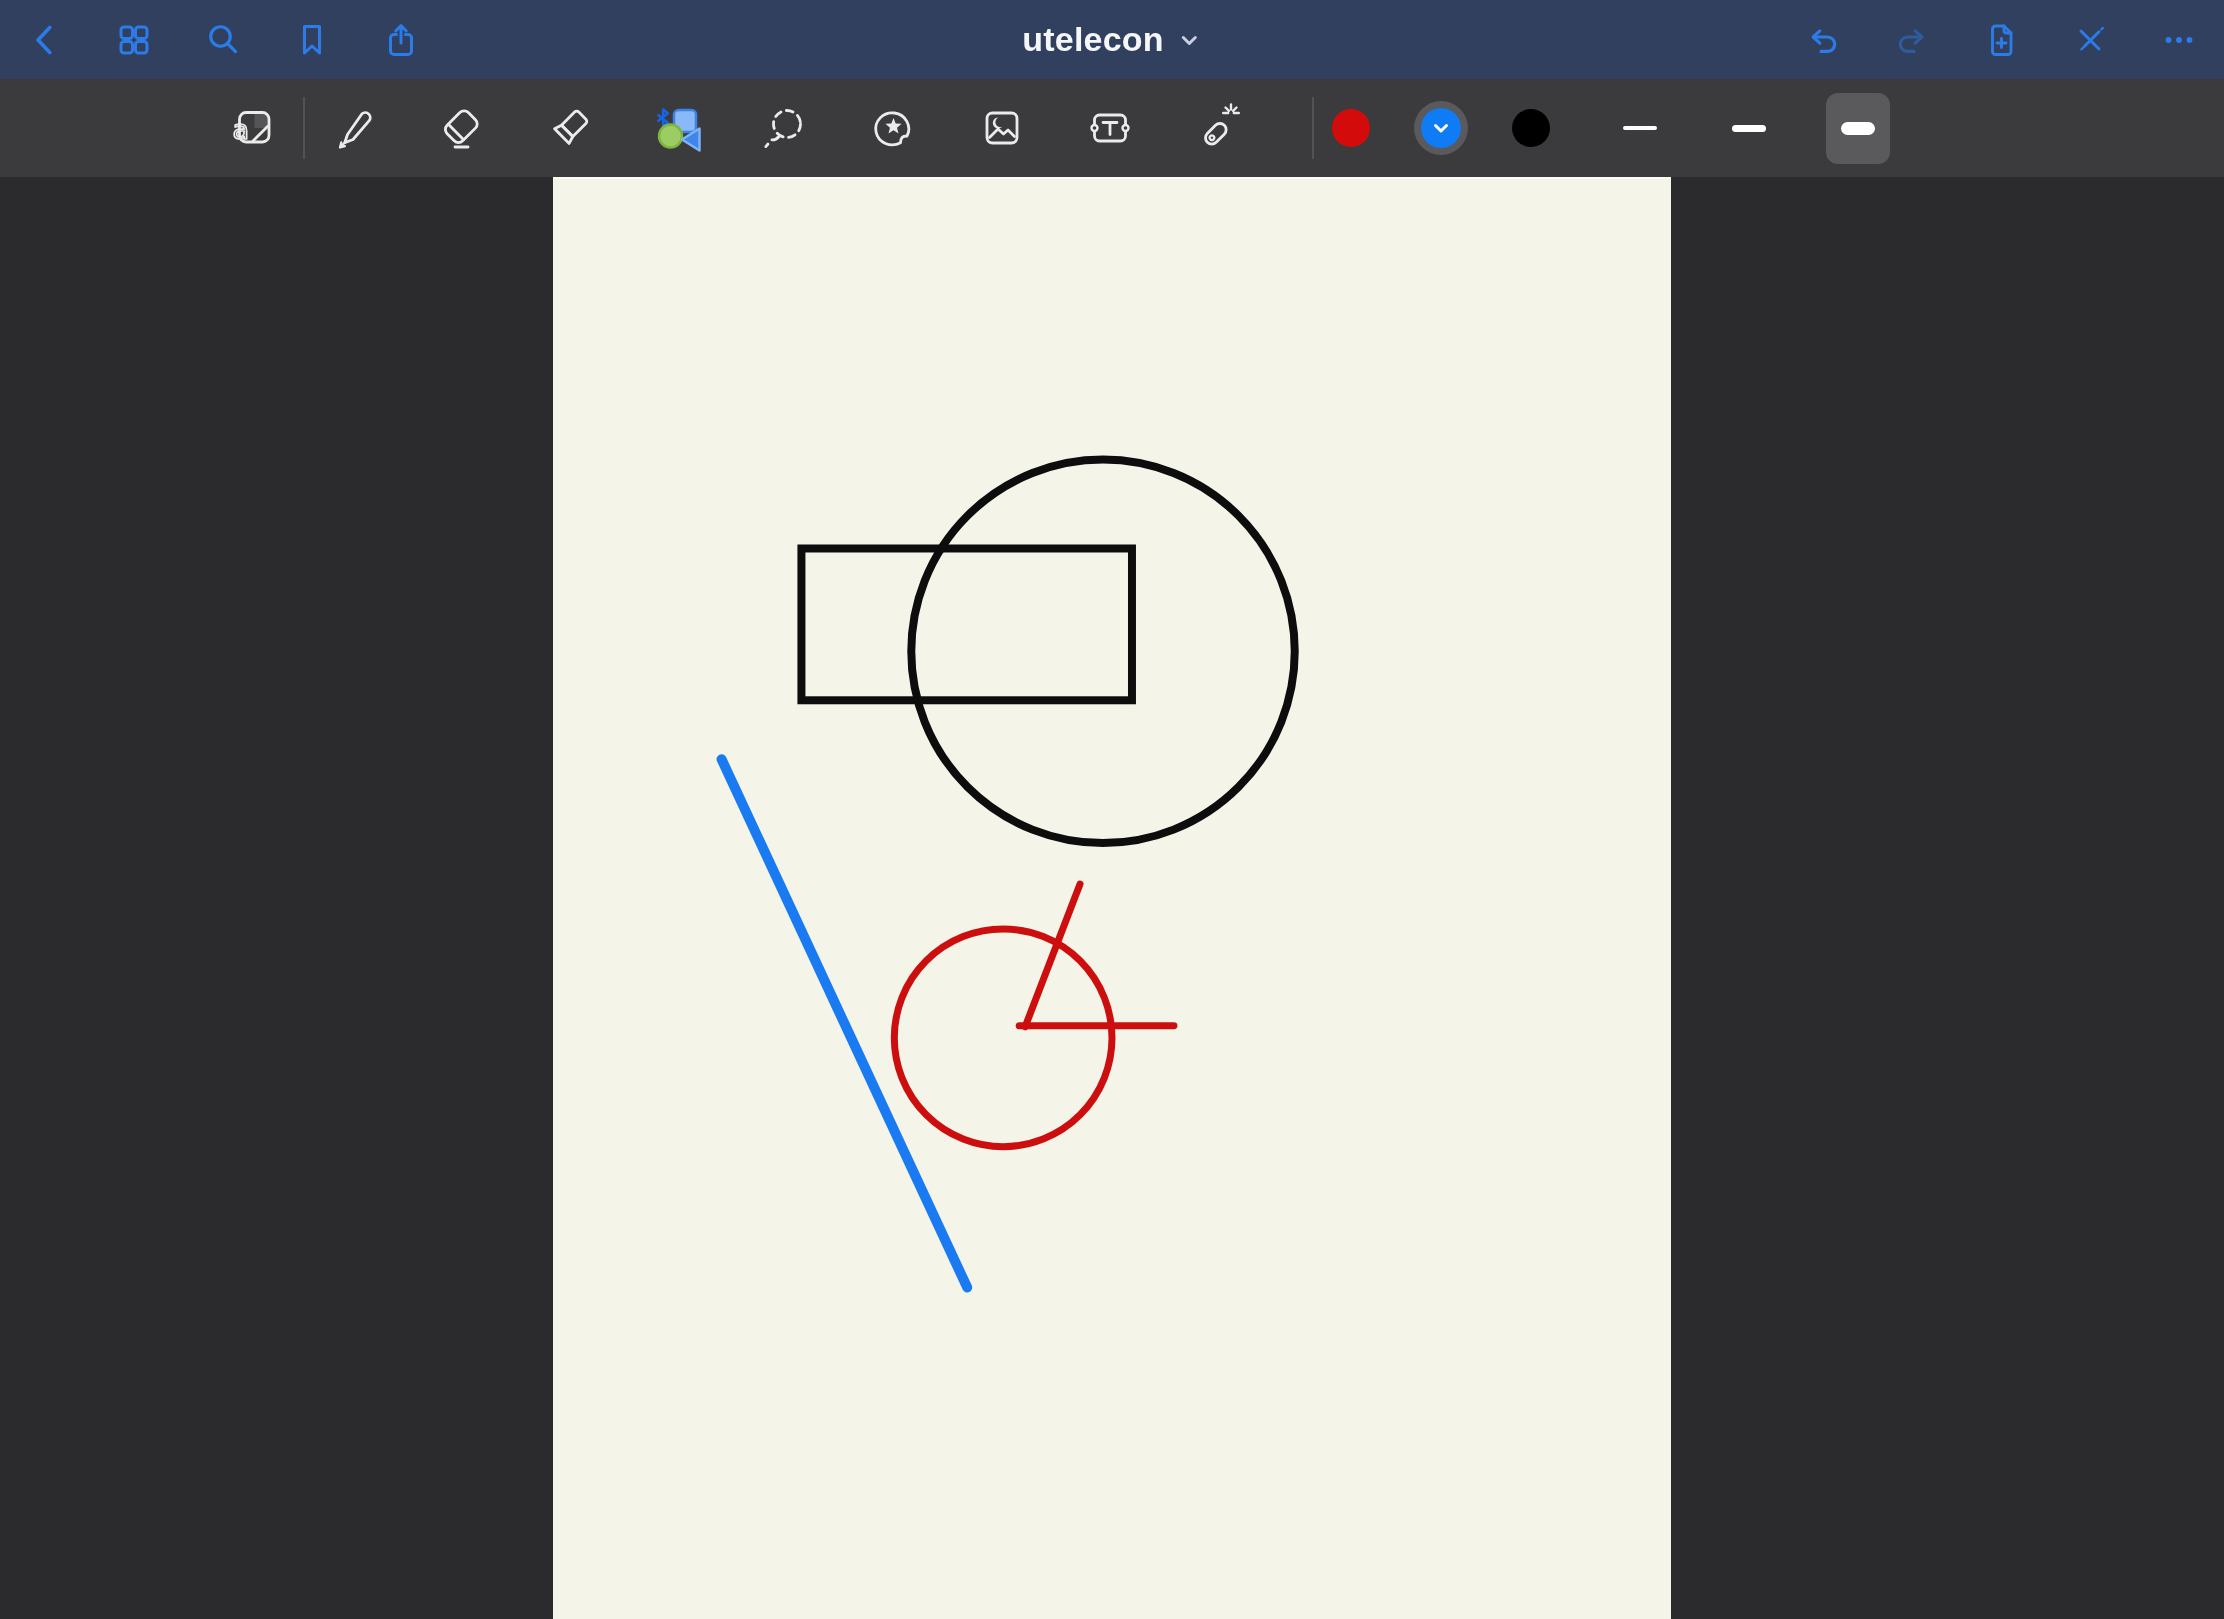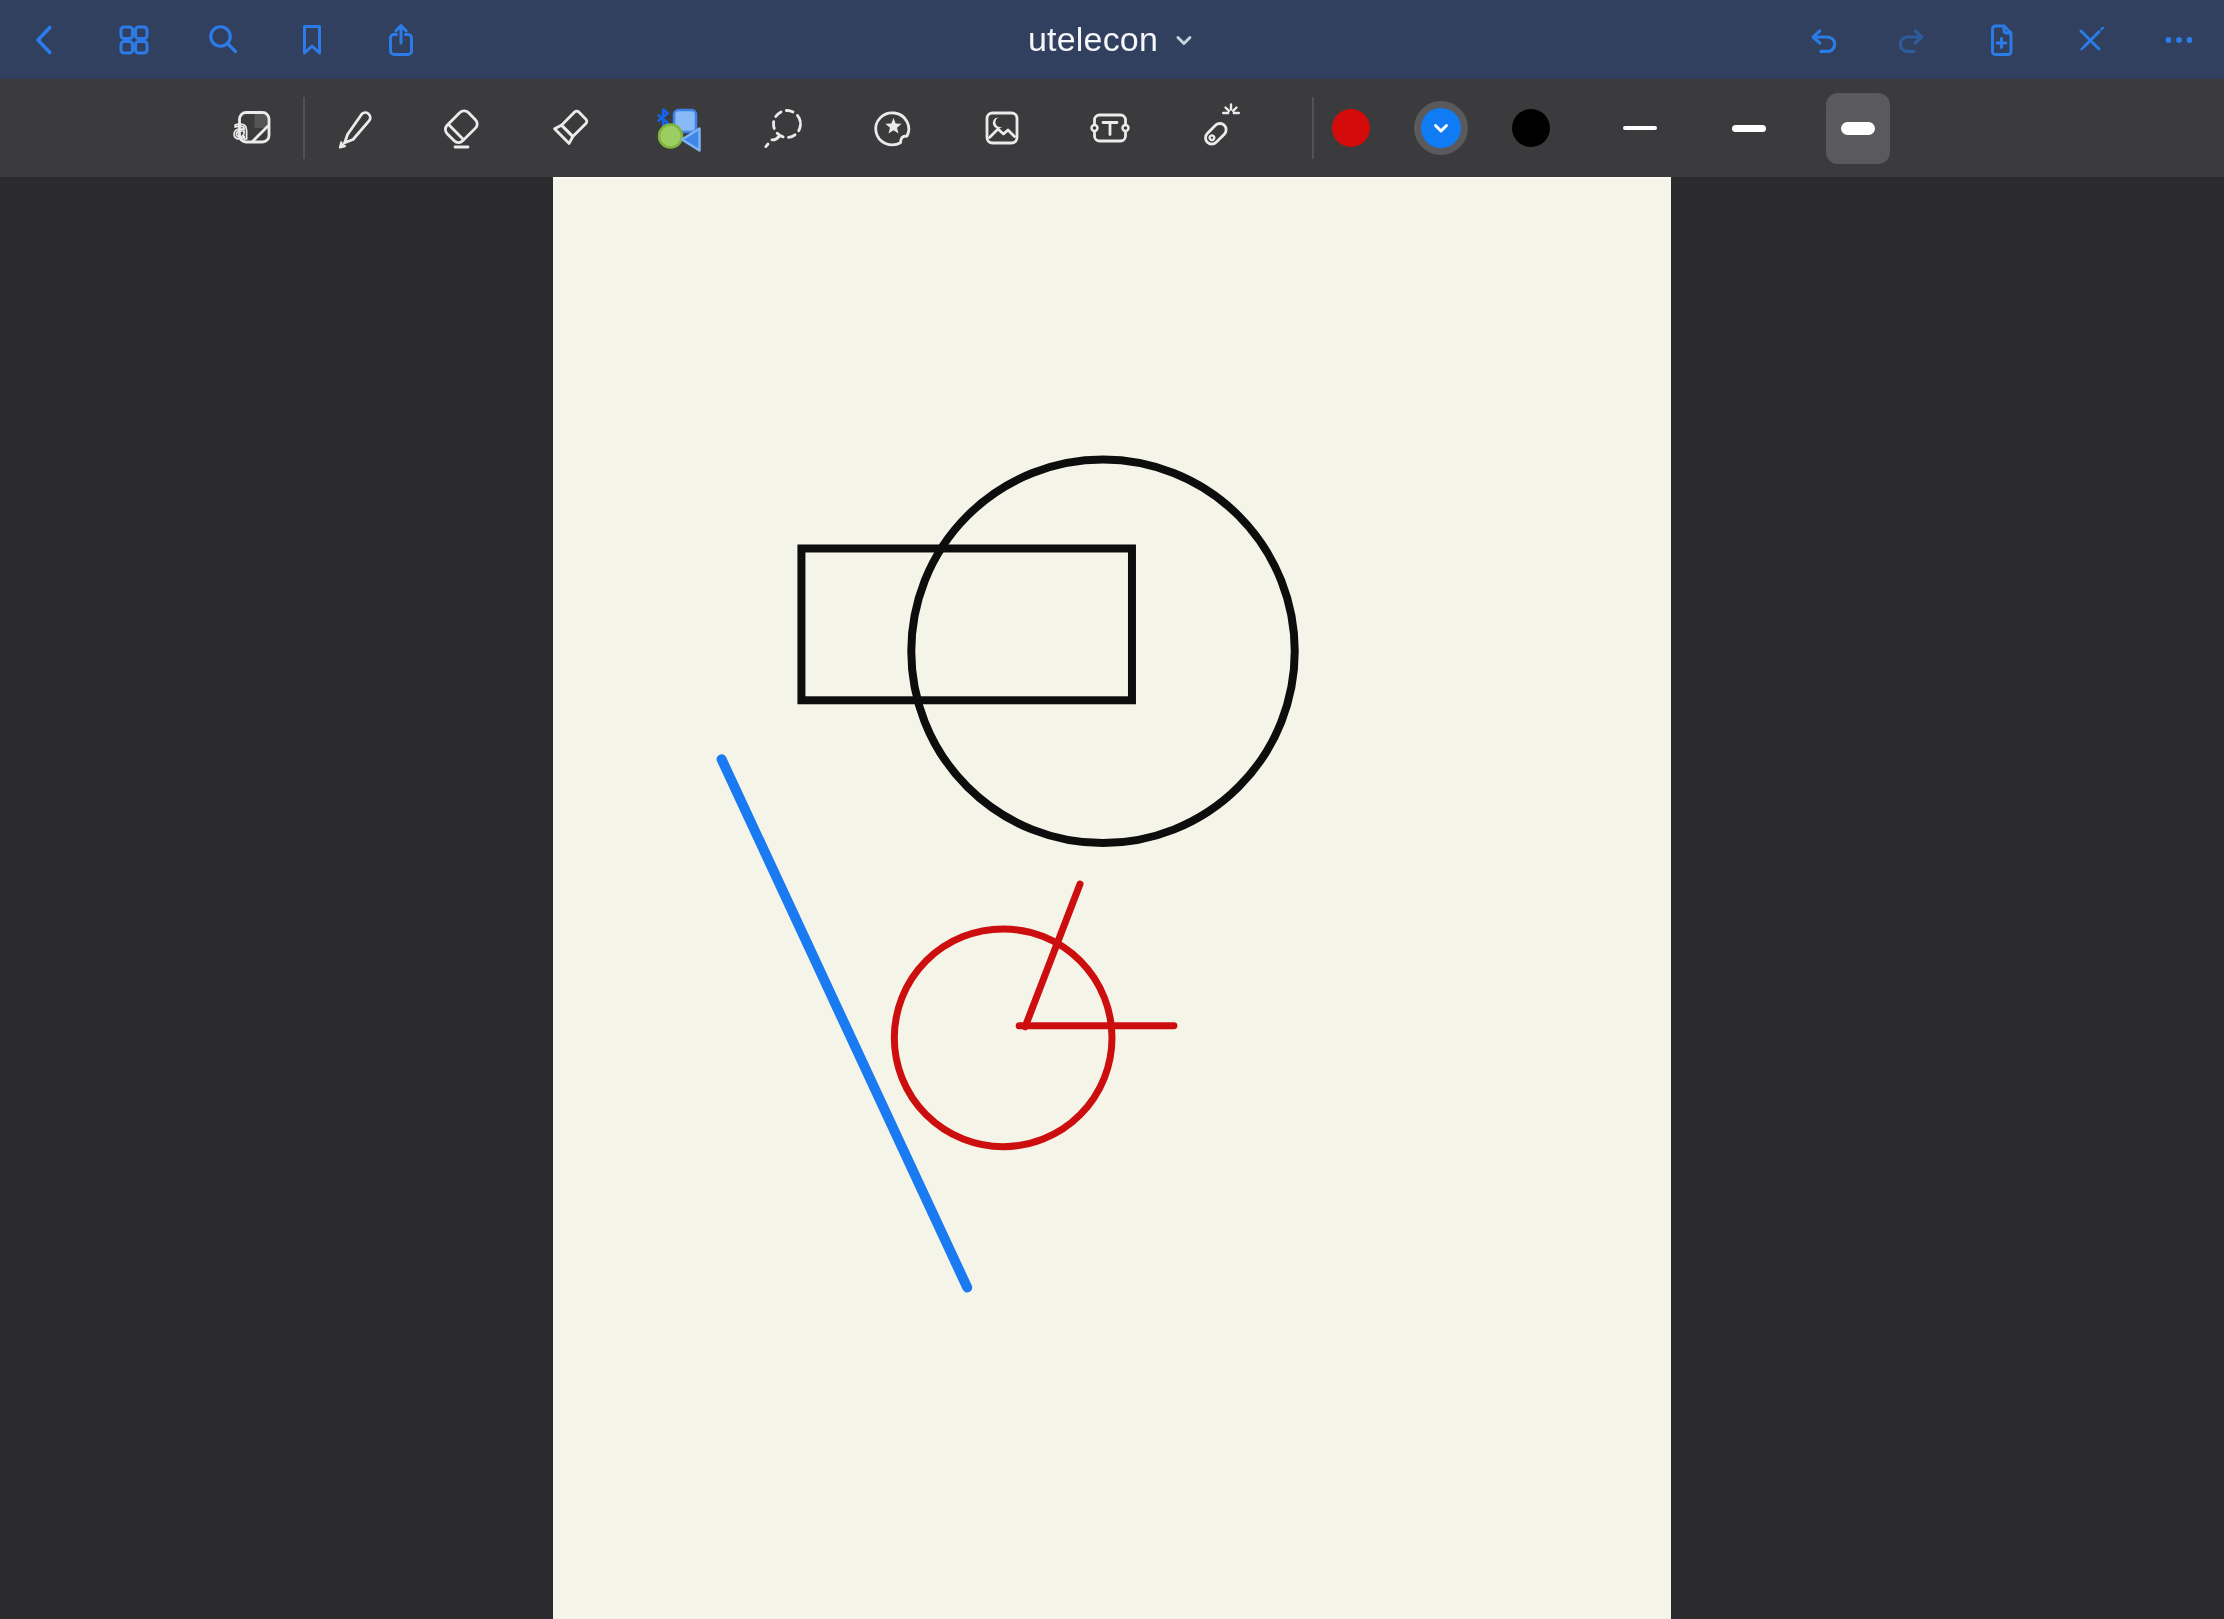--- a/index.html
+++ b/index.html
@@ -7,21 +7,21 @@
        font-family:"Liberation Sans",sans-serif;-webkit-font-smoothing:antialiased;cursor:default;}
 
   
   .nav{position:absolute;top:0;left:0;width:2224px;height:79px;background:#31405e;}
   .nav-inner{position:relative;height:100%;display:flex;align-items:center;padding:0 26px;box-sizing:border-box;}
   .nav-group{display:flex;align-items:center;gap:51px;}
   .nav-right{margin-left:auto;}
   .icon-btn{width:38px;height:38px;display:flex;align-items:center;justify-content:center;flex:0 0 auto;}
   .icon-btn svg{display:block;}
   .nav-title{position:absolute;left:50%;top:0;height:79px;transform:translateX(-50%);
-             display:flex;align-items:center;gap:14px;color:#f5f7fa;font-size:34px;font-weight:400;letter-spacing:.2px;}
+             display:flex;align-items:center;gap:14px;color:#f5f7fa;font-size:34px;font-weight:700;letter-spacing:.2px;}
   .dim{opacity:.45;}
 
   
   .toolbar{position:absolute;top:79px;left:0;width:2224px;height:98px;background:#3b3b3d;
            display:flex;align-items:center;padding-left:226px;box-sizing:border-box;}
   .tools{display:flex;align-items:center;gap:52px;}
   .tool{width:56px;height:56px;display:flex;align-items:center;justify-content:center;flex:0 0 auto;}
   .vdiv{width:2px;height:62px;background:#525254;margin:0 21px;flex:0 0 auto;}
   .vdiv.right{margin-left:66px;margin-right:18px;}
   .swatches{display:flex;align-items:center;gap:44px;}

